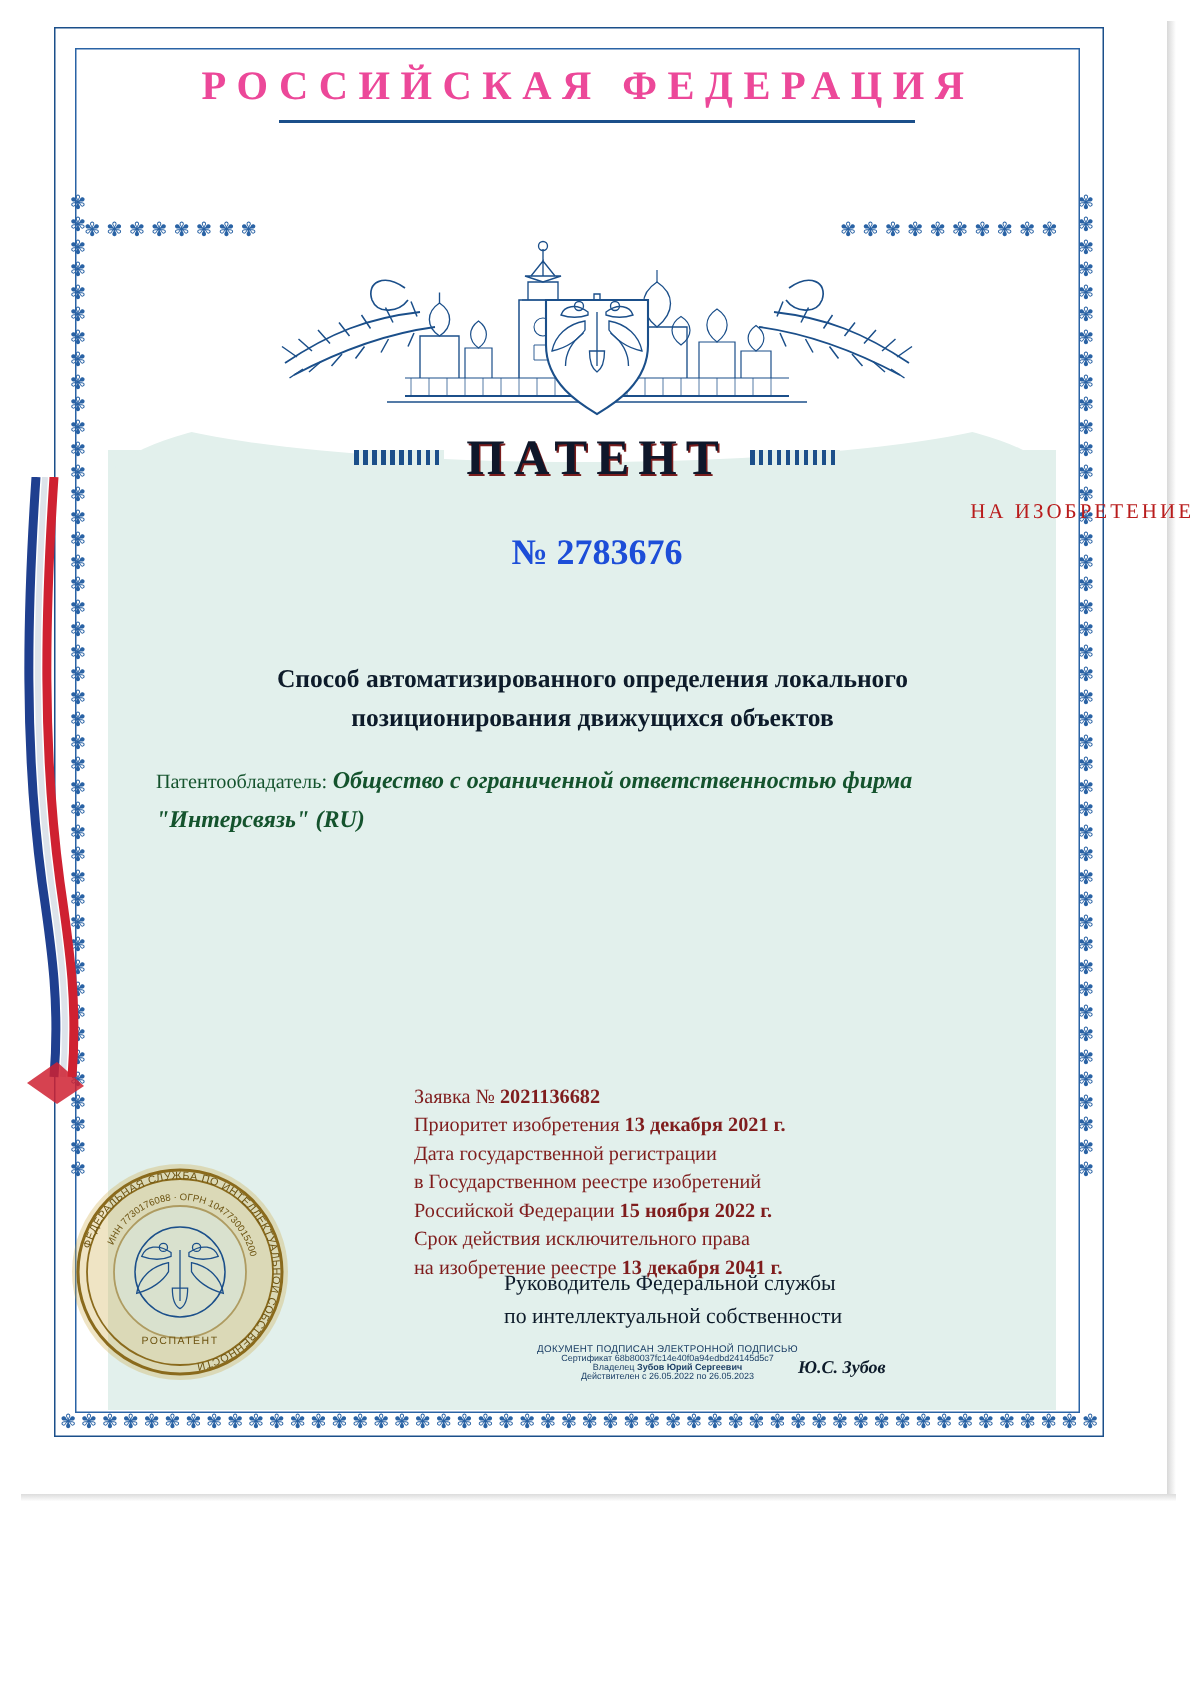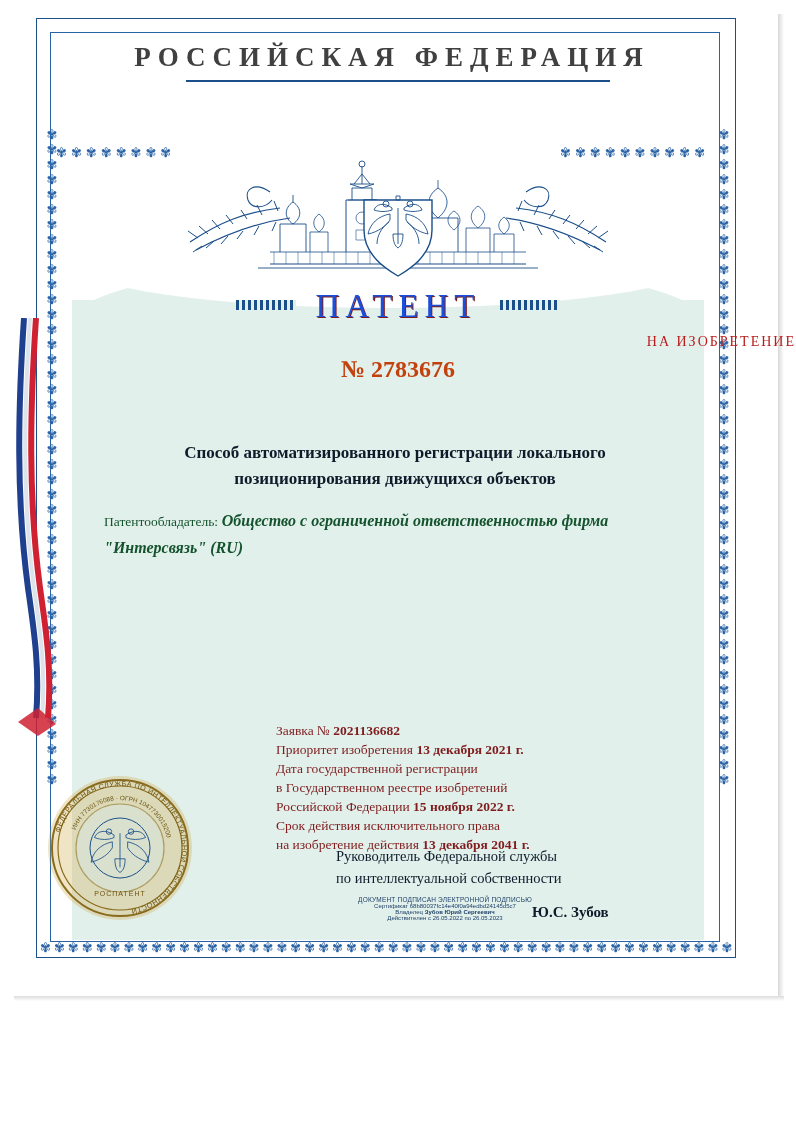--- a/index.html
+++ b/index.html
@@ -27,36 +27,36 @@
   .orn-row-top{position:absolute;top:146px;height:20px;display:flex;gap:4px;color:#2a63a5;font-size:13px;line-height:13px;overflow:hidden;}
   .orn-row-top.l{left:56px;width:120px;}
   .orn-row-top.r{left:560px;width:150px;}
 
   
   .field{position:absolute;left:72px;top:300px;width:632px;height:640px;background:#e2f0ec;}
   .field-top{position:absolute;left:72px;top:262px;width:632px;height:60px;background:#e2f0ec;border-radius:50% 50% 0 0 / 100% 100% 0 0;}
   .field-mask{position:absolute;left:72px;top:262px;width:632px;height:46px;background:#ffffff;border-radius:0 0 50% 50% / 0 0 100% 100%;}
 
   
-  .rf-title{position:absolute;left:0;right:12px;top:42px;text-align:center;font-family:"Liberation Serif",serif;font-size:27px;letter-spacing:7px;color:#404040;font-weight:700;}
+  .rf-title{position:absolute;left:0;right:12px;top:42px;text-align:center;font-family:"Liberation Serif",serif;font-size:27px;letter-spacing:7px;color:#ec4899;font-weight:700;}
   .rf-underline{position:absolute;left:186px;top:80px;width:424px;height:2px;background:#1b4f8a;}
 
   
   .emblem{position:absolute;left:150px;top:92px;width:496px;height:200px;}
   .emblem svg{display:block;}
 
   
   .patent-word{position:absolute;left:0;right:0;top:288px;text-align:center;}
-  .patent-word .pw{display:inline-block;font-family:"Liberation Serif",serif;font-weight:400;font-size:33px;letter-spacing:6px;color:#1d4ed8;text-shadow:1px 1px 0 #7a1d1d;}
+  .patent-word .pw{display:inline-block;font-family:"Liberation Serif",serif;font-weight:700;font-size:33px;letter-spacing:6px;color:#0f172a;text-shadow:1px 1px 0 #7a1d1d;}
   .patent-rule{position:absolute;top:300px;height:10px;background:repeating-linear-gradient(90deg,#1b4f8a 0 3px,#e2f0ec 3px 6px);}
   .patent-rule.l{left:236px;width:60px;}
   .patent-rule.r{left:500px;width:60px;}
 
   .subtitle{position:absolute;left:0;right:0;top:334px;text-align:right;font-size:14px;letter-spacing:2px;color:#b91c1c;}
-  .patent-number{position:absolute;left:0;right:0;top:356px;text-align:center;font-size:24px;font-weight:700;color:#c2410c;}
+  .patent-number{position:absolute;left:0;right:0;top:356px;text-align:center;font-size:24px;font-weight:700;color:#1d4ed8;}
 
   .doc-title{position:absolute;left:110px;top:440px;width:570px;text-align:center;font-size:17px;font-weight:700;line-height:26px;color:#0d1b2a;}
 
   .holder{position:absolute;left:104px;top:508px;width:520px;font-size:15px;line-height:26px;color:#14532d;}
   .holder .lbl{font-size:13.5px;}
   .holder .val{font-weight:700;font-style:italic;font-size:16px;}
 
   .authors{position:absolute;left:110px;top:572px;width:520px;font-size:15px;line-height:27px;color:#0d1b2a;}
   .authors .lbl{font-size:13.5px;}
   .authors .val{font-weight:700;font-style:italic;font-size:16px;}
@@ -64,21 +64,21 @@
   .meta{position:absolute;left:276px;top:721px;width:360px;font-size:13.5px;line-height:19px;color:#7f1d1d;}
   .meta b{font-weight:700;}
 
   .signblock{position:absolute;left:336px;top:845px;width:300px;font-size:14.5px;line-height:22px;color:#0d1b2a;}
 
   .esign{position:absolute;left:330px;top:896px;width:230px;text-align:center;color:#1c3f66;}
   .esign .l1{font-family:"Liberation Sans",sans-serif;font-size:6.5px;letter-spacing:.2px;}
   .esign .l2,.esign .l3,.esign .l4{font-family:"Liberation Sans",sans-serif;font-size:6px;}
   .esign .b{font-weight:700;}
 
-  .signer{position:absolute;left:532px;top:904px;font-weight:700;font-size:15px;color:#0d1b2a;}
+  .signer{position:absolute;left:532px;top:904px;font-style:italic;font-weight:700;font-size:12px;color:#0d1b2a;}
 
   
   .ribbon{position:absolute;left:12px;top:318px;width:60px;height:420px;}
 
   
   .seal{position:absolute;left:40px;top:768px;width:160px;height:160px;}
 </style>
 </head>
 <body>
 
@@ -341,21 +341,21 @@
 
   <div class="patent-rule l"></div>
   <div class="patent-rule r"></div>
   <div class="patent-word">
     <span class="pw">ПАТЕНТ</span>
   </div>
 
   <div class="subtitle">НА ИЗОБРЕТЕНИЕ</div>
   <div class="patent-number">№ 2783676</div>
 
-  <div class="doc-title">Способ автоматизированного регистрации локального позиционирования движущихся объектов</div>
+  <div class="doc-title">Способ автоматизированного определения локального позиционирования движущихся объектов</div>
 
   <div class="holder">
     <span class="lbl">Патентообладатель:</span>
     <span class="val">Общество с ограниченной ответственностью фирма "Интерсвязь" (RU)</span>
   </div>
 
 
   <div class="meta">
     <div>
       <span>Заявка №</span>
@@ -366,21 +366,21 @@
       <b>13 декабря 2021 г.</b>
     </div>
     <div>Дата государственной регистрации</div>
     <div>в Государственном реестре изобретений</div>
     <div>
       <span>Российской Федерации</span>
       <b>15 ноября 2022 г.</b>
     </div>
     <div>Срок действия исключительного права</div>
     <div>
-      <span>на изобретение действия</span>
+      <span>на изобретение реестре</span>
       <b>13 декабря 2041 г.</b>
     </div>
   </div>
 
   <div class="signblock">
     <div>Руководитель Федеральной службы</div>
     <div>по интеллектуальной собственности</div>
   </div>
 
   <div class="esign">

